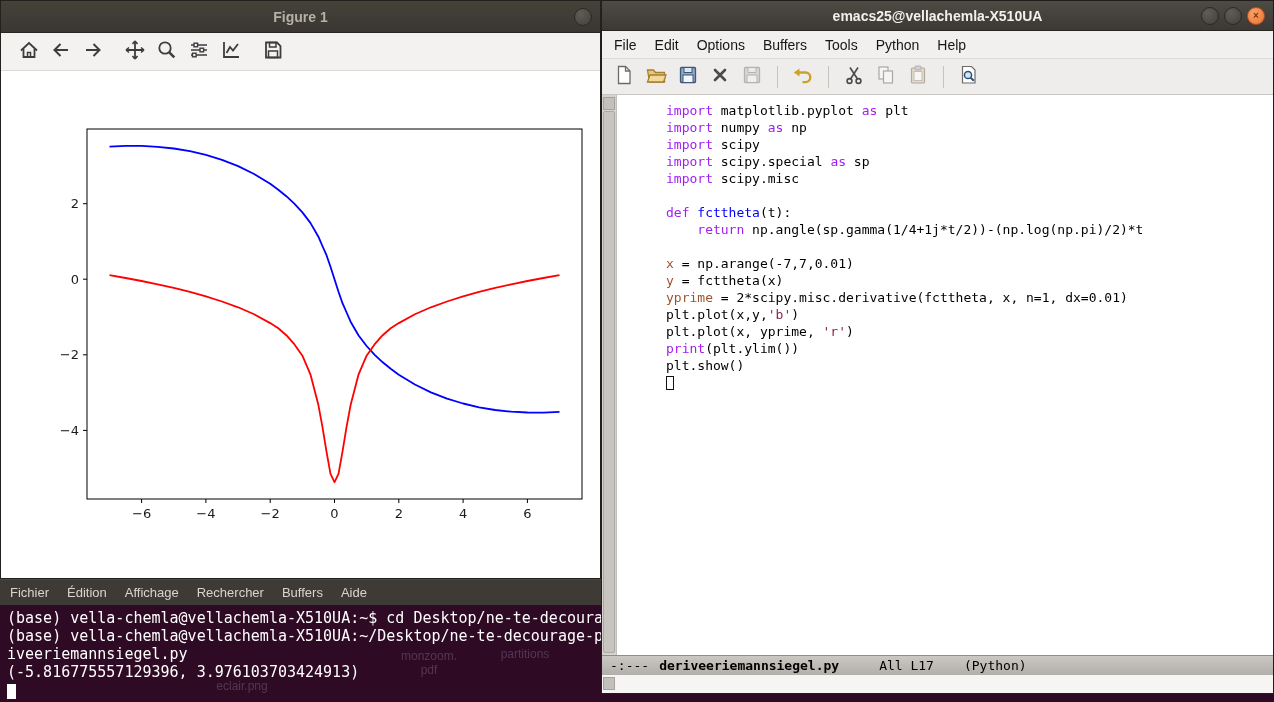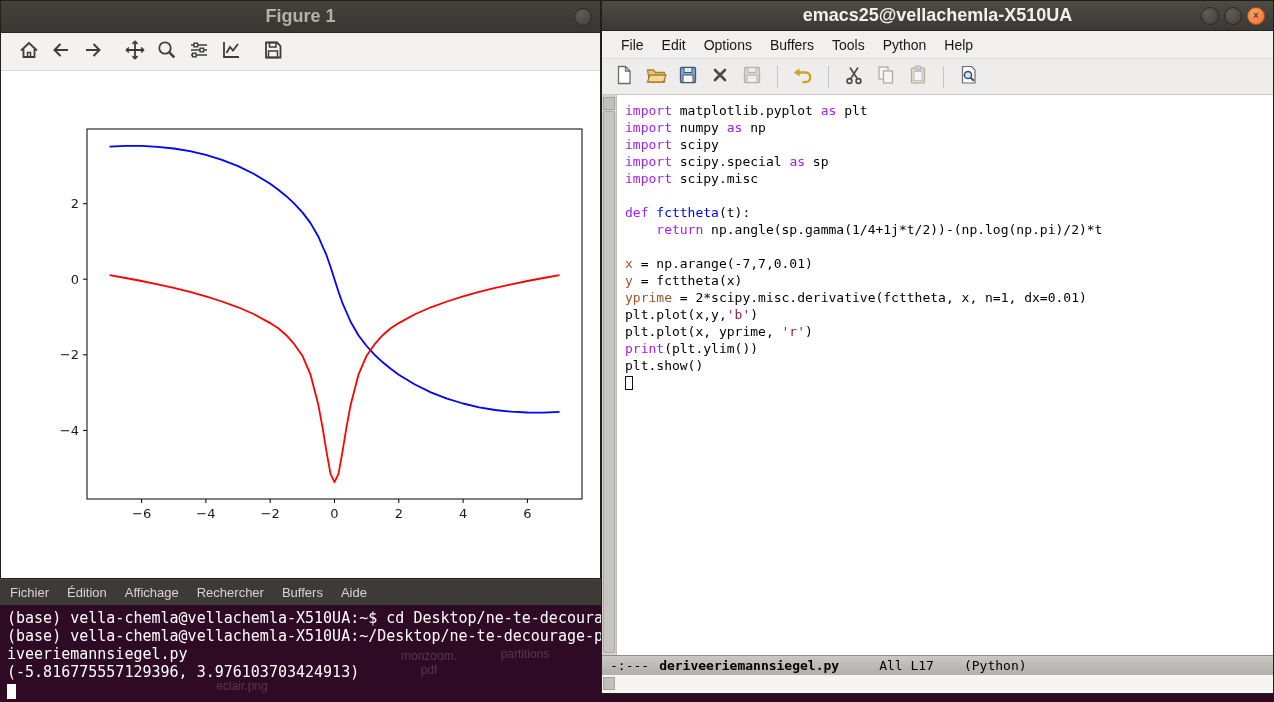--- a/index.html
+++ b/index.html
@@ -4,21 +4,21 @@
 <style>
   * { margin:0; padding:0; box-sizing:border-box; }
   html,body { width:1274px; height:702px; overflow:hidden; background:#2d0a24;
               font-family:"Liberation Sans", sans-serif; position:relative; }
   .window { position:absolute; }
 
   
   .titlebar { height:33px; background:linear-gradient(#454239,#3a3733);
               border-bottom:1px solid #282621; position:relative;
               display:flex; align-items:center; justify-content:center; }
-  .titlebar .title { font-size:18px; font-weight:bold; color:#b5b1a8; }
+  .titlebar .title { font-size:14px; font-weight:bold; color:#b5b1a8; }
   .titlebar.focused { background:linear-gradient(#4e4b44,#3c3935);text-align:center; }
   .titlebar.focused .title { color:#f2f0ec; }
   .winbtns { position:absolute; right:8px; top:0; height:100%;
              display:flex; align-items:center; gap:5px; }
   .winbtn { width:18px; height:18px; border-radius:50%;
             background:radial-gradient(circle at 35% 30%, #615d55, #413e39);
             border:1px solid #2b2925; display:flex; align-items:center; justify-content:center;
             font-size:10px; color:transparent; }
   .winbtn.close { background:radial-gradient(circle at 35% 30%, #f9a268, #ee7031);
                   border:1px solid #b05220; color:#7c330e; font-weight:bold; }
@@ -49,27 +49,27 @@
   .term-cursor { display:inline-block; width:9px; height:15px; background:#ffffff;
                  vertical-align:text-bottom; }
   .ghost-icon { position:absolute; z-index:1; color:rgba(205,210,235,0.22);
                 font-size:12px; text-align:center; line-height:14px; }
 
   
   #emacs-window { left:601px; top:0; width:673px; height:694px; background:#ffffff;
                   border:1px solid #201e1b; z-index:3; }
   #emacs-window .titlebar { height:30px; }
   #emacs-menubar { height:28px; background:#f1f0ee; border-bottom:1px solid #dddbd7;
-                   display:flex; align-items:center; padding-left:10px; }
+                   display:flex; align-items:center; padding-left:3px; }
   .emacs-menu-item { font-size:14px; color:#161616; padding:0 9px; line-height:28px; }
   #emacs-toolbar { height:36px; background:#efedeb; border-bottom:1px solid #c9c6c2;
                    display:flex; align-items:center; padding-left:6px; }
   .etool { width:32px; height:30px; display:flex; align-items:center; justify-content:center; }
   .etool-sep { width:1px; height:22px; background:#c6c3bf; margin:0 9px; }
-  #emacs-body { display:flex; height:560px; background:#ffffff; }
+  #emacs-body { display:flex; height:560px; background:#ffffff;gap:41px; }
   #emacs-scrollbar { width:15px; background:#d6d2ce; border-right:1px solid #c2beba;
                      position:relative; flex:none; }
   .sb-stepper { position:absolute; left:1px; width:12px; height:13px;
                 background:#c3bfbb; border:1px solid #a5a19d; }
   .sb-thumb { position:absolute; left:1px; top:16px; bottom:2px; width:12px;
               background:#c8c4c0; border:1px solid #aca8a4; border-radius:2px; }
   #emacs-code { padding:7px 0 0 8px; font-family:"DejaVu Sans Mono", monospace;
                 font-size:13px; line-height:17px; white-space:pre; overflow:hidden; }
   .code-line { height:17px; }
   .cursor-hollow { display:inline-block; width:8px; height:14px;

